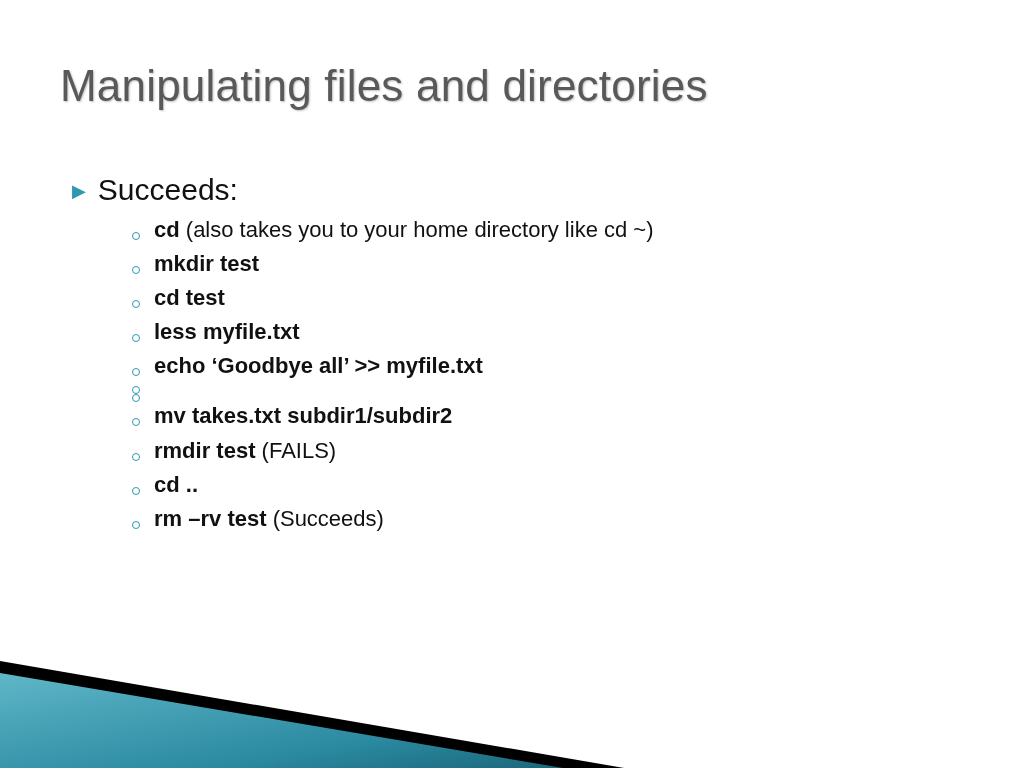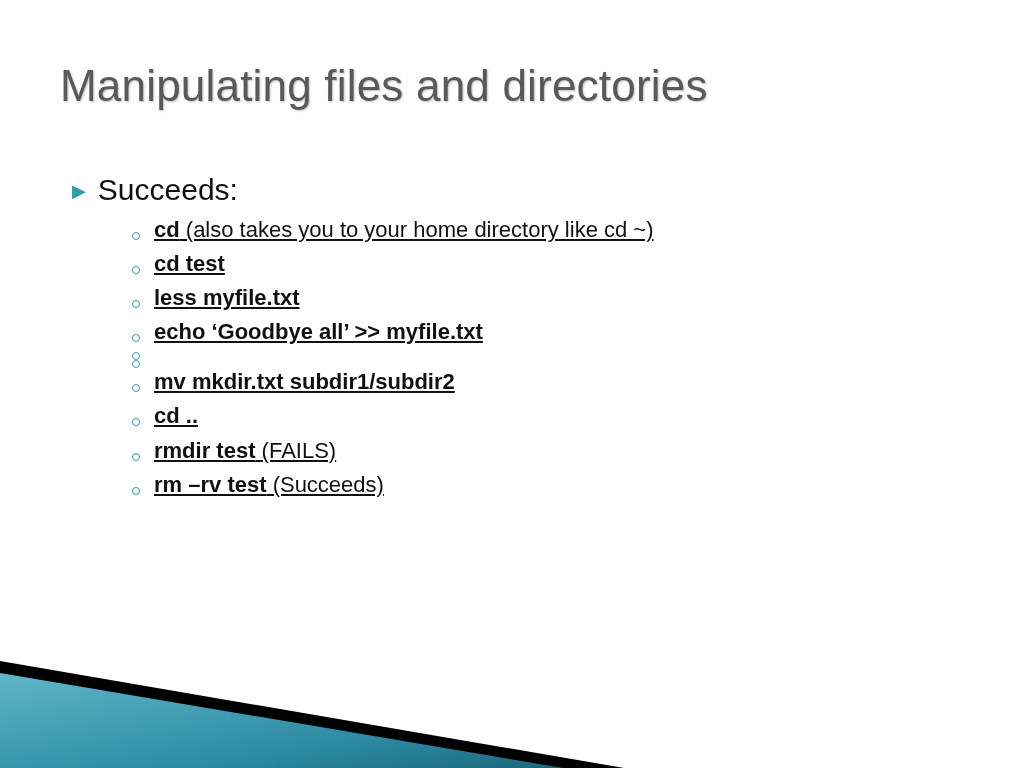--- a/index.html
+++ b/index.html
@@ -48,21 +48,21 @@
   .sub-item .ring {
     width: 8px;
     height: 8px;
     border: 1.5px solid #2e9ab0;
     border-radius: 50%;
     margin-right: 14px;
     flex-shrink: 0;
     position: relative;
     top: 3px;
   }
-  .sub-item .line { display: inline; text-decoration: underline; }
+  .sub-item .line { display: inline; }
   .sub-item .bold { font-weight: 700; }
   .sub-item .norm { font-weight: 400; }
   .decor {
     position: absolute;
     left: 0; bottom: 0;
     width: 1024px; height: 180px;
     pointer-events: none;
   }
 </style>
 </head>
@@ -77,47 +77,51 @@
       <span class="arrow">▶</span>
       <span>Succeeds:</span>
     </div>
     <div class="sublist">
       <div class="sub-item">
           <span class="ring"></span>
           <span class="line"><span class="bold">cd</span><span class="norm"> (also takes you to your home directory like cd ~)</span></span>
         </div>
       <div class="sub-item">
           <span class="ring"></span>
+          <span class="line"><span class="bold">mkdir test</span><span class="norm"></span></span>
+        </div>
+      <div class="sub-item">
+          <span class="ring"></span>
           <span class="line"><span class="bold">cd test</span><span class="norm"></span></span>
         </div>
       <div class="sub-item">
           <span class="ring"></span>
           <span class="line"><span class="bold">less myfile.txt</span><span class="norm"></span></span>
         </div>
       <div class="sub-item">
           <span class="ring"></span>
           <span class="line"><span class="bold">echo ‘Goodbye all’ &gt;&gt; myfile.txt</span><span class="norm"></span></span>
         </div>
       <div class="sub-item">
           <span class="ring"></span>
         </div>
       <div class="sub-item">
           <span class="ring"></span>
         </div>
       <div class="sub-item">
           <span class="ring"></span>
-          <span class="line"><span class="bold">mv mkdir.txt subdir1/subdir2</span><span class="norm"></span></span>
+          <span class="line"><span class="bold">mv takes.txt subdir1/subdir2</span><span class="norm"></span></span>
+        </div>
+      <div class="sub-item">
+          <span class="ring"></span>
+          <span class="line"><span class="bold">rmdir test</span><span class="norm"> (FAILS)</span></span>
         </div>
       <div class="sub-item">
           <span class="ring"></span>
           <span class="line"><span class="bold">cd ..</span><span class="norm"></span></span>
-        </div>
-      <div class="sub-item">
-          <span class="ring"></span>
-          <span class="line"><span class="bold">rmdir test</span><span class="norm"> (FAILS)</span></span>
         </div>
       <div class="sub-item">
           <span class="ring"></span>
           <span class="line"><span class="bold">rm –rv test</span><span class="norm"> (Succeeds)</span></span>
         </div>
     </div>
   </div>
 
   <svg class="decor" viewBox="0 0 1024 180" preserveAspectRatio="none">
     <defs>

